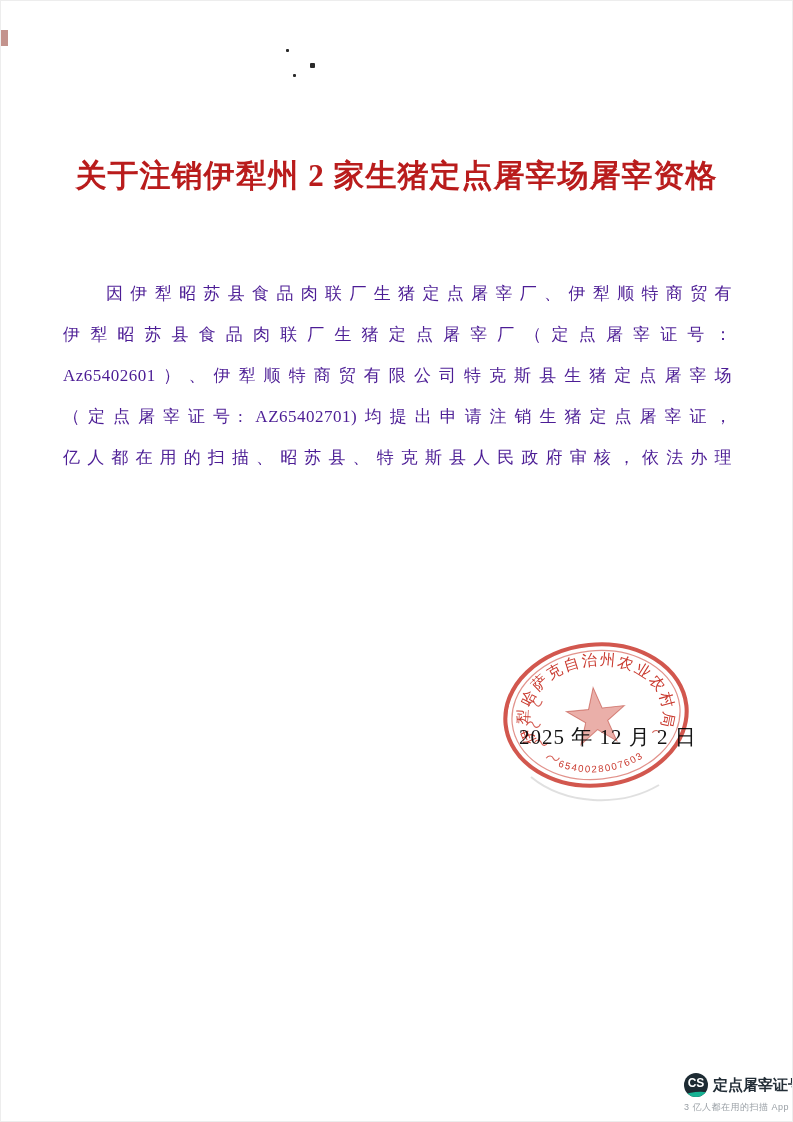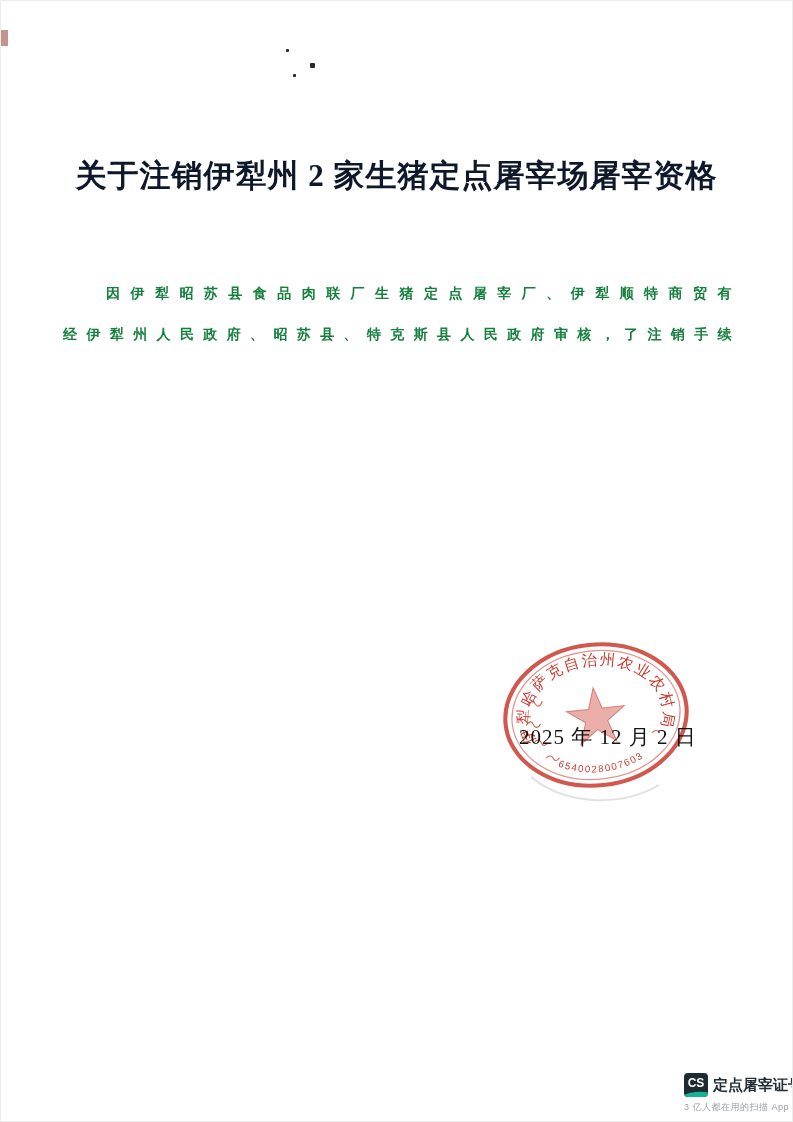--- a/index.html
+++ b/index.html
@@ -17,26 +17,26 @@
   }
   
   .edge-mark{position:absolute;left:0;top:29px;width:7px;height:16px;background:rgba(146,58,48,.55);}
   .speck{position:absolute;background:#2a2a2a;border-radius:1px;}
   .speck.s1{left:285px;top:48px;width:3px;height:3px;}
   .speck.s2{left:309px;top:62px;width:5px;height:5px;}
   .speck.s3{left:292px;top:73px;width:3px;height:3px;}
   
   .title{
     position:absolute;left:40px;right:40px;top:152px;text-align:center;
-    font-weight:700;font-size:31px;line-height:45px;letter-spacing:1px;color:#0f172a;
+    font-weight:700;font-size:31px;line-height:45px;letter-spacing:1px;color:#b91c1c;
   }
   
   .body-text{
     position:absolute;left:62px;width:669px;top:272px;
-    font-size:14px;line-height:41px;color:#15803d;font-weight:bold;
+    font-size:17px;line-height:41px;color:#4c1d95;
   }
   .line{
     text-align:justify;text-align-last:justify;
     white-space:nowrap;letter-spacing:.5px;
   }
   .line.indent{padding-left:43px;}
   .line.last{text-align-last:left;letter-spacing:1.5px;}
   
   .sig-agency{
     position:absolute;left:513px;top:683px;font-size:22.5px;letter-spacing:2.5px;
@@ -60,21 +60,21 @@
   .seal .star{fill:rgba(204,62,46,.45);stroke:rgba(180,42,30,.55);stroke-width:1;}
   .seal .script{stroke:var(--seal-color);stroke-width:1.1;fill:none;opacity:.8;}
   .seal-shadow{position:absolute;left:498px;top:636px;width:194px;height:170px;z-index:0;}
   
   .watermark{
     position:absolute;left:683px;top:1072px;width:100px;
     font-family:"Liberation Sans","DejaVu Sans",sans-serif;z-index:3;
   }
   .wm-row{display:flex;align-items:center;gap:5px;}
   .wm-logo{
-    position:relative;width:24px;height:24px;border-radius:4px;background:var(--logo-bg);
+    position:relative;width:24px;height:24px;border-radius:12px;background:var(--logo-bg);
     overflow:hidden;flex:0 0 auto;
   }
   .wm-logo-text{
     position:absolute;left:0;right:0;top:3px;text-align:center;color:#ffffff;
     font-weight:700;font-size:12px;letter-spacing:0;
   }
   .wm-logo-swoosh{
     position:absolute;left:-4px;right:-4px;bottom:-5px;height:10px;border-radius:50%;
     background:var(--logo-accent);transform:rotate(-6deg);
   }
@@ -91,21 +91,24 @@
   <div class="speck s1"></div>
   <div class="speck s2"></div>
   <div class="speck s3"></div>
 
   <div class="title">
     <div>关于注销伊犁州 2 家生猪定点屠宰场屠宰资格</div>
   </div>
 
   <div class="body-text">
     <div class="line indent">因伊犁昭苏县食品肉联厂生猪定点屠宰厂、伊犁顺特商贸有</div>
-    <div class="line">经伊犁州人民政府、昭苏县、特克斯县人民政府审核，了注销手续</div>
+    <div class="line">伊犁昭苏县食品肉联厂生猪定点屠宰厂（定点屠宰证号：</div>
+    <div class="line">Az65402601）、伊犁顺特商贸有限公司特克斯县生猪定点屠宰场</div>
+    <div class="line">（定点屠宰证号: AZ65402701)均提出申请注销生猪定点屠宰证，</div>
+    <div class="line">亿人都在用的扫描、昭苏县、特克斯县人民政府审核，依法办理</div>
   </div>
 
   <div class="sig-date">2025 年 12 月 2 日</div>
 
   <div class="seal-shadow">
     <svg viewBox="0 0 194 170">
       <path d="M 32 140 A 95 72 0 0 0 160 148" stroke="#c7c7c7" stroke-width="2" fill="none" opacity="0.55"></path>
     </svg>
   </div>
 

